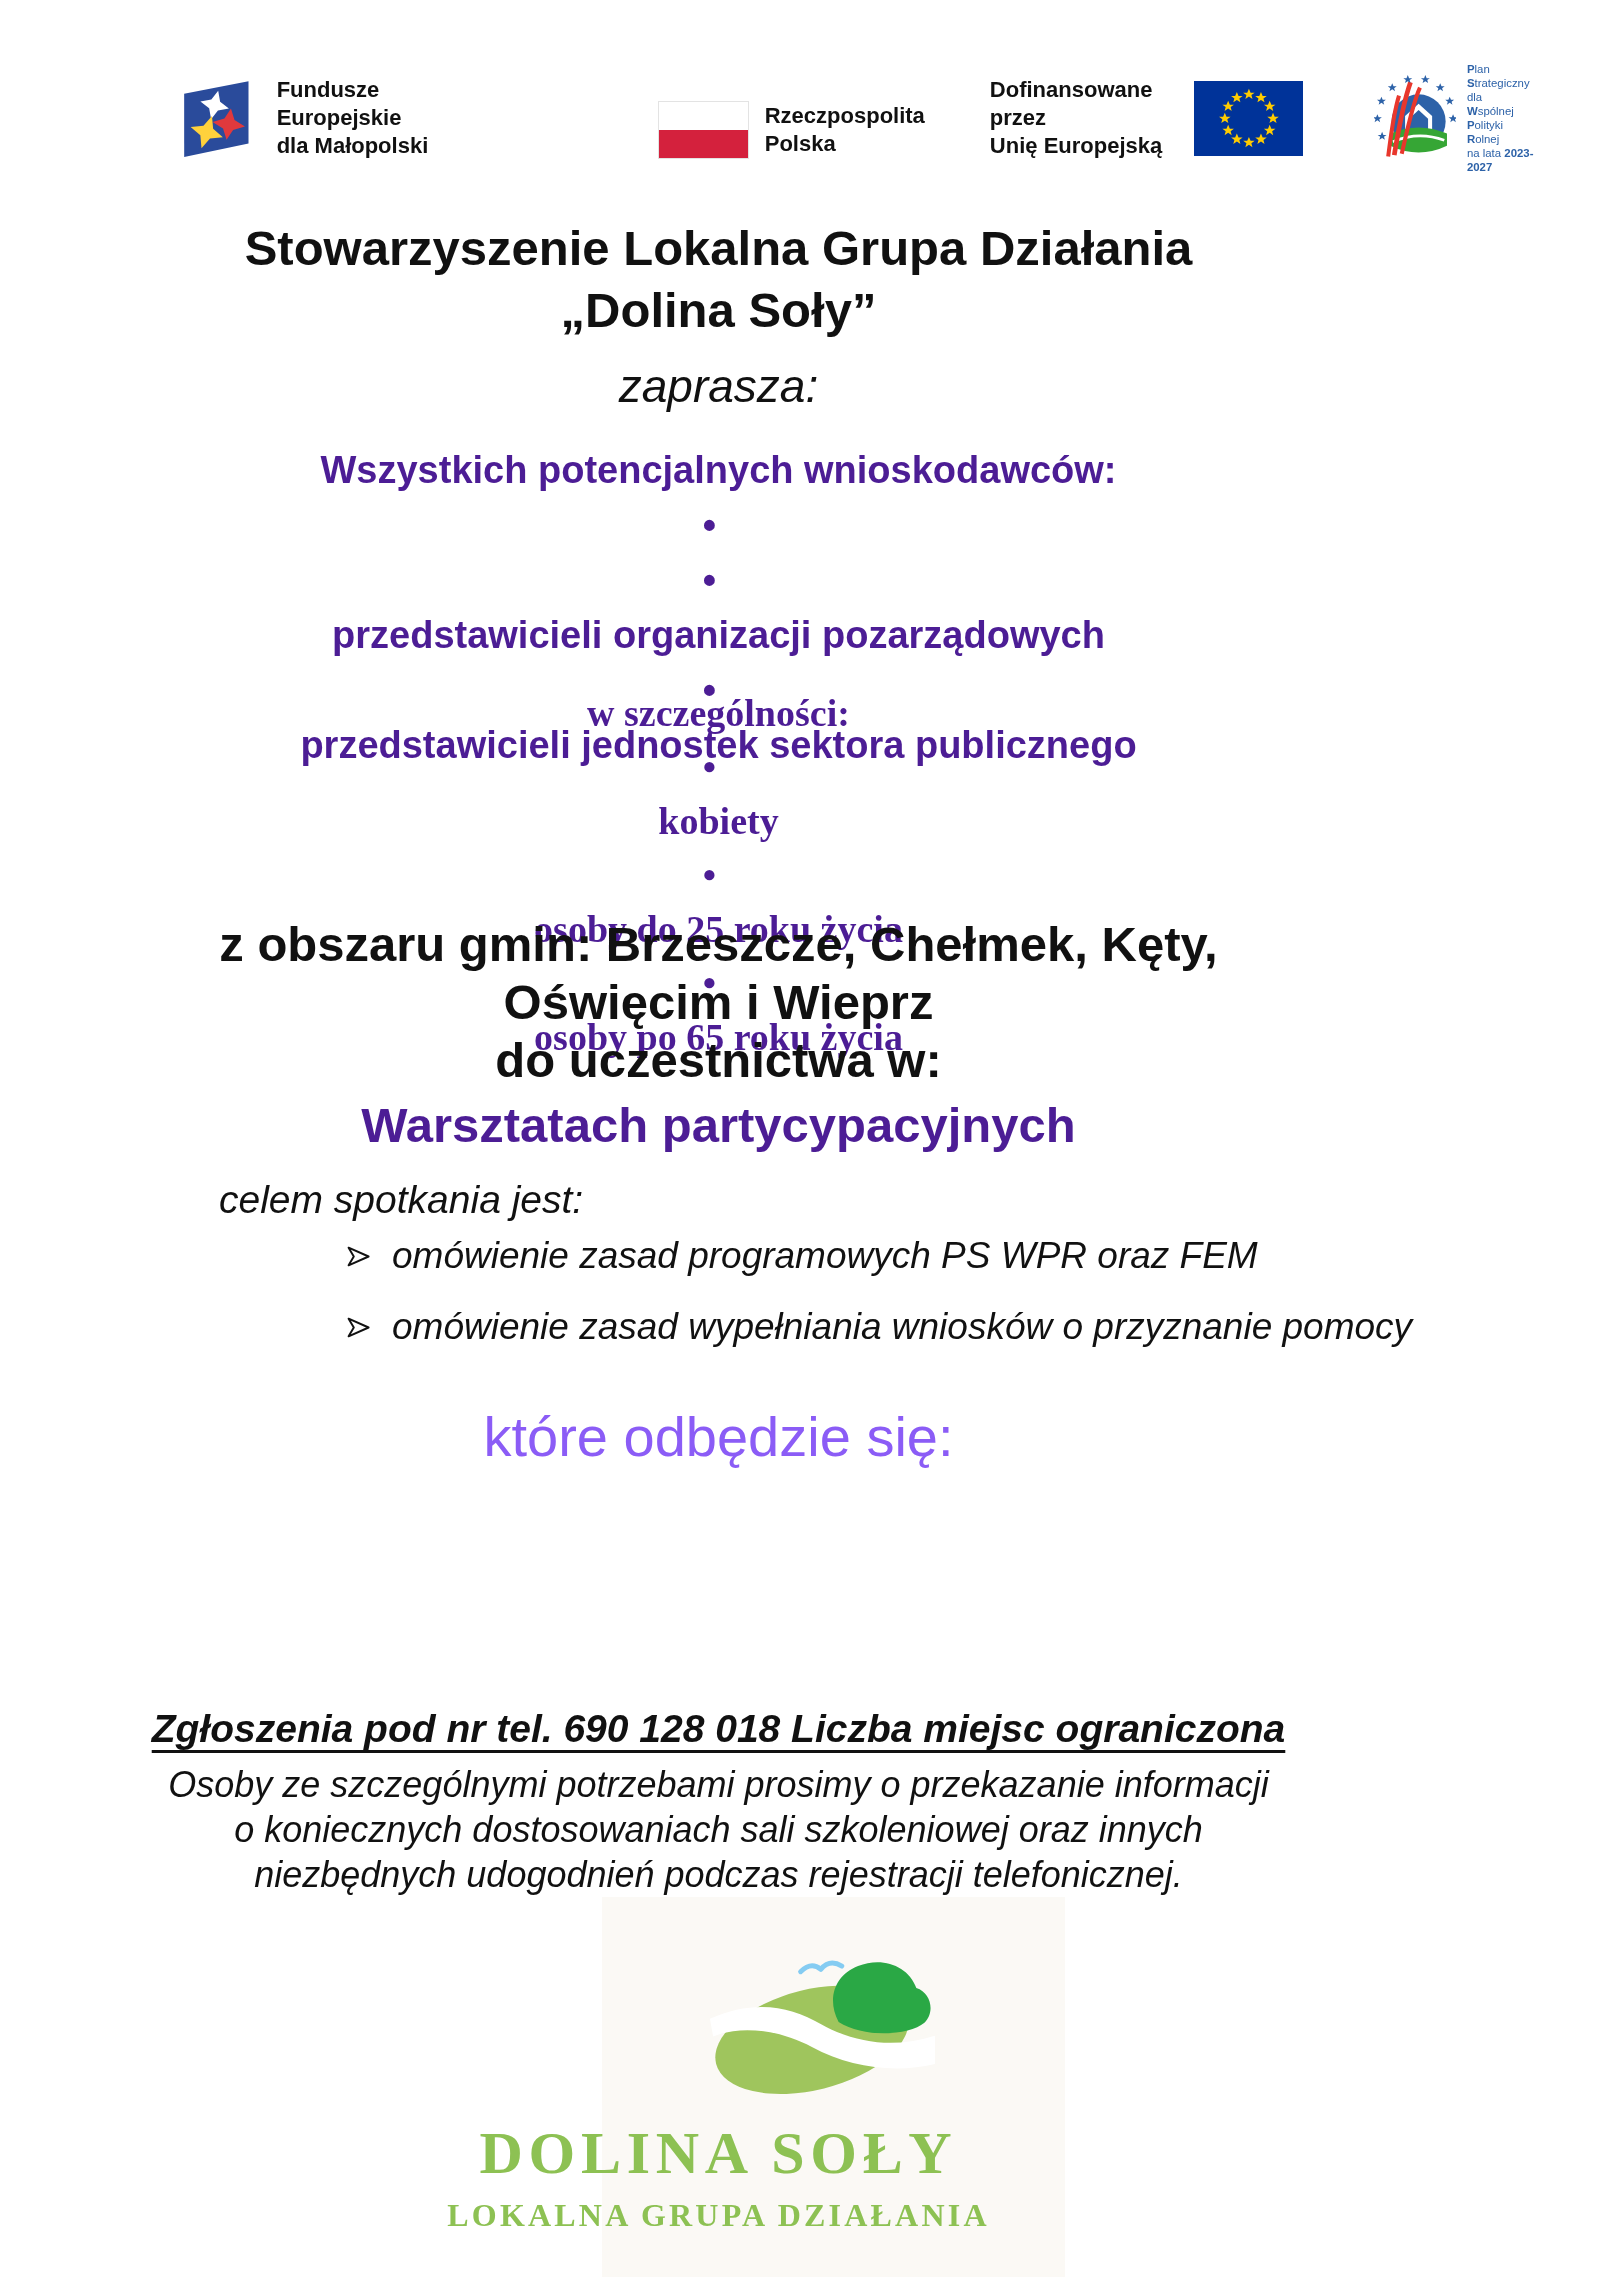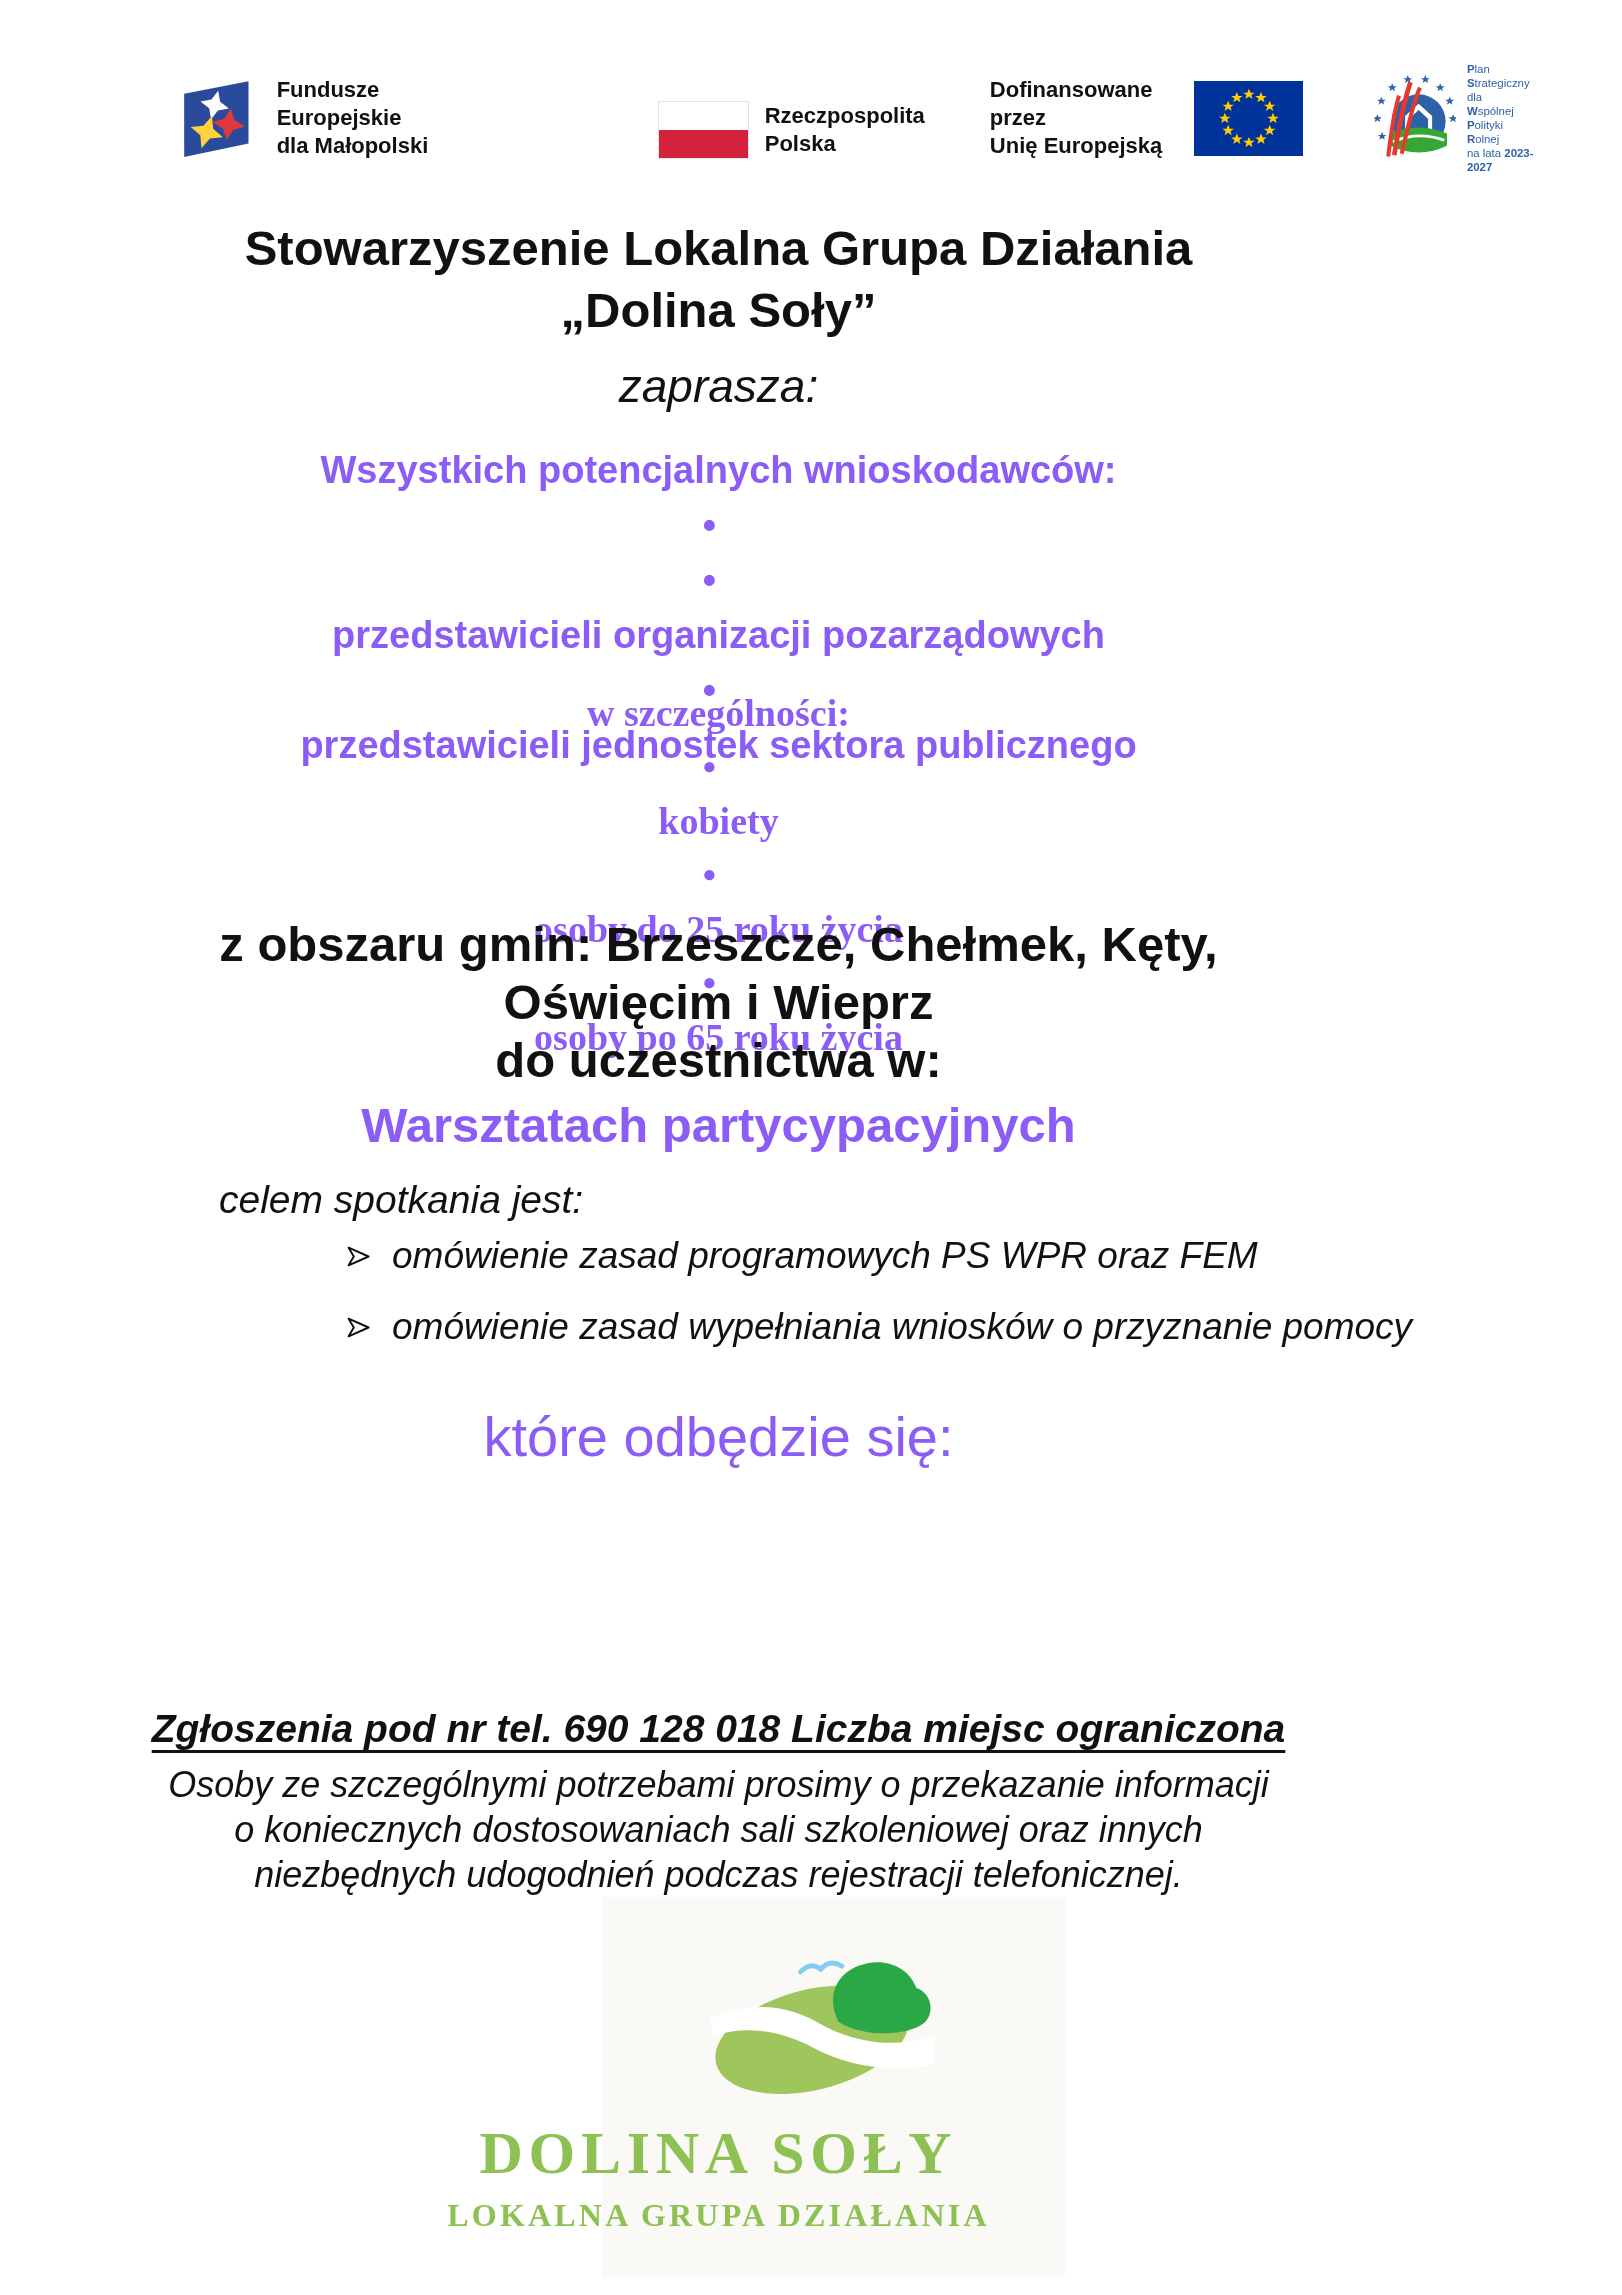--- a/index.html
+++ b/index.html
@@ -28,21 +28,21 @@
   .pswpr-text{margin-left:11.4px;font-size:11.4px;line-height:14px;color:#2d62a8;font-weight:400;}
   .pswpr-line{display:block;}
   .pswpr-line::first-letter{font-weight:700;}
   .pswpr-line-last{display:block;}
   .yrs{font-weight:700;}
   
   .abs{position:absolute;left:0;width:1437px;text-align:center;}
   .title{top:217px;font-size:49px;font-weight:700;line-height:62px;color:#111;}
   .title span{display:block;}
   .invite{top:359px;font-size:46px;font-style:italic;color:#111;}
-  .blue{color:#8b5cf6;}
+  .blue{color:#4c1d95;}
   .audience{top:443px;font-size:38px;font-weight:700;line-height:55px;}
   .audience span{display:block;}
   .particular{top:686px;font-size:38px;font-weight:700;line-height:54px;font-family:Liberation Serif, serif;}
   .particular span{display:block;}
   .blt{display:inline-block;margin-right:18px;}
   .area{top:915px;font-size:49px;font-weight:700;line-height:58px;color:#111;}
   .area span{display:block;}
   .event-name{top:1097px;font-size:49px;font-weight:700;}
   .purpose-head{top:1178px;left:219px;width:auto;text-align:left;
     font-size:39px;font-style:italic;color:#111;}

